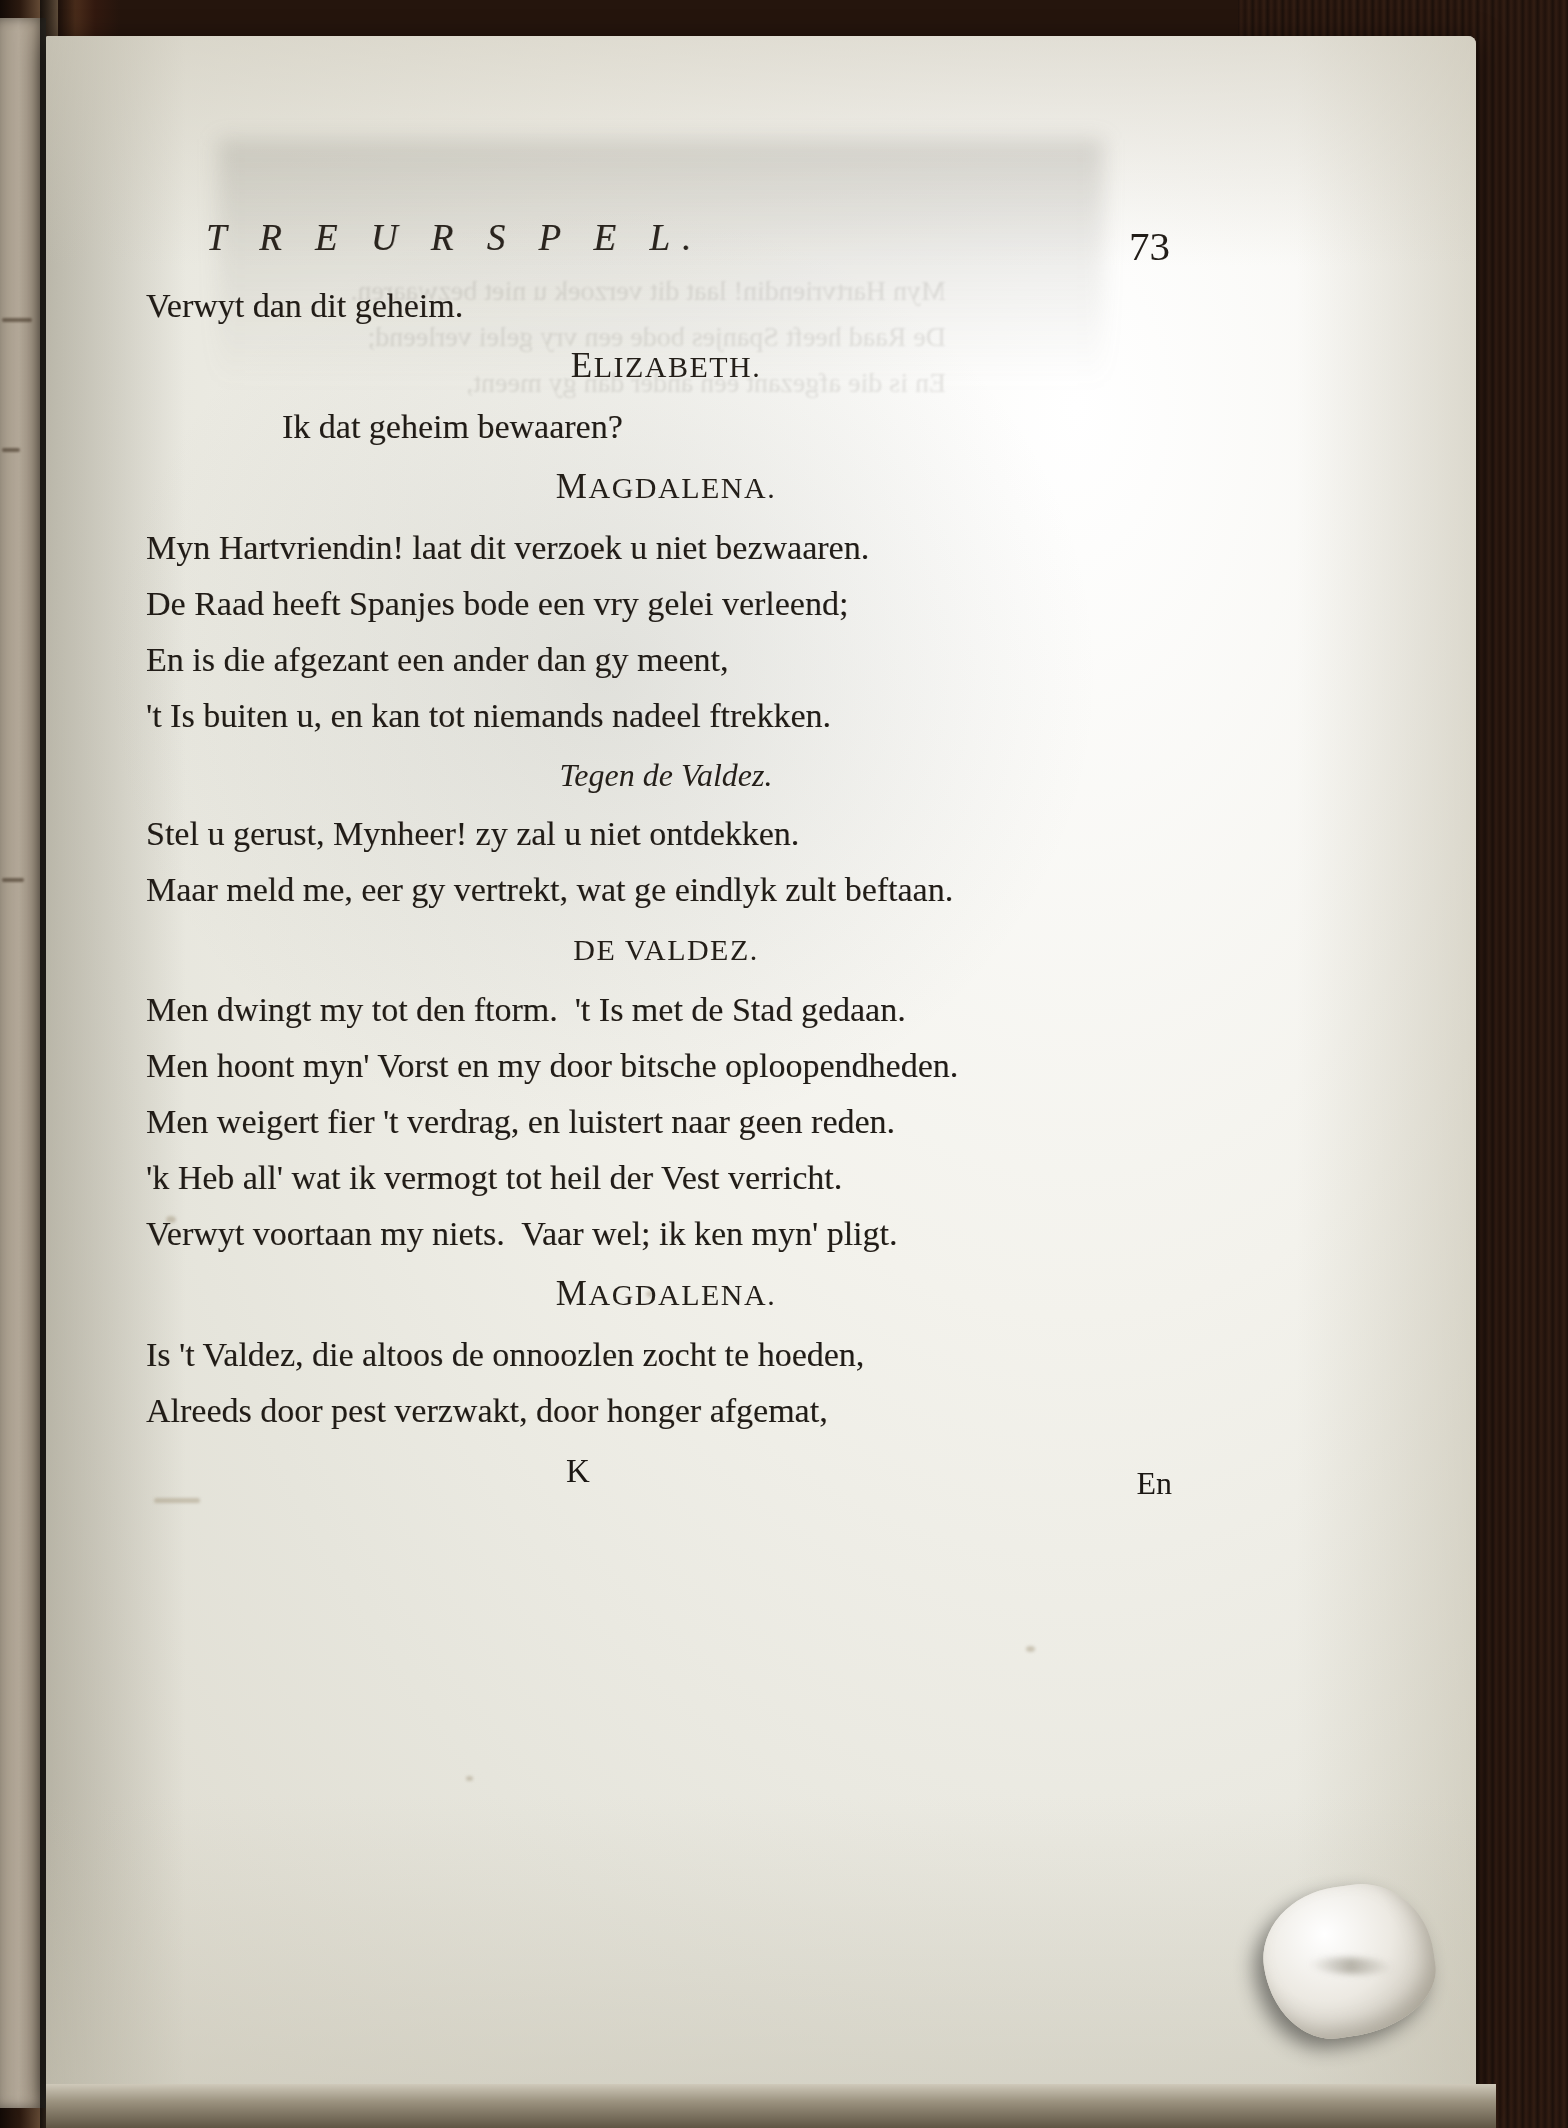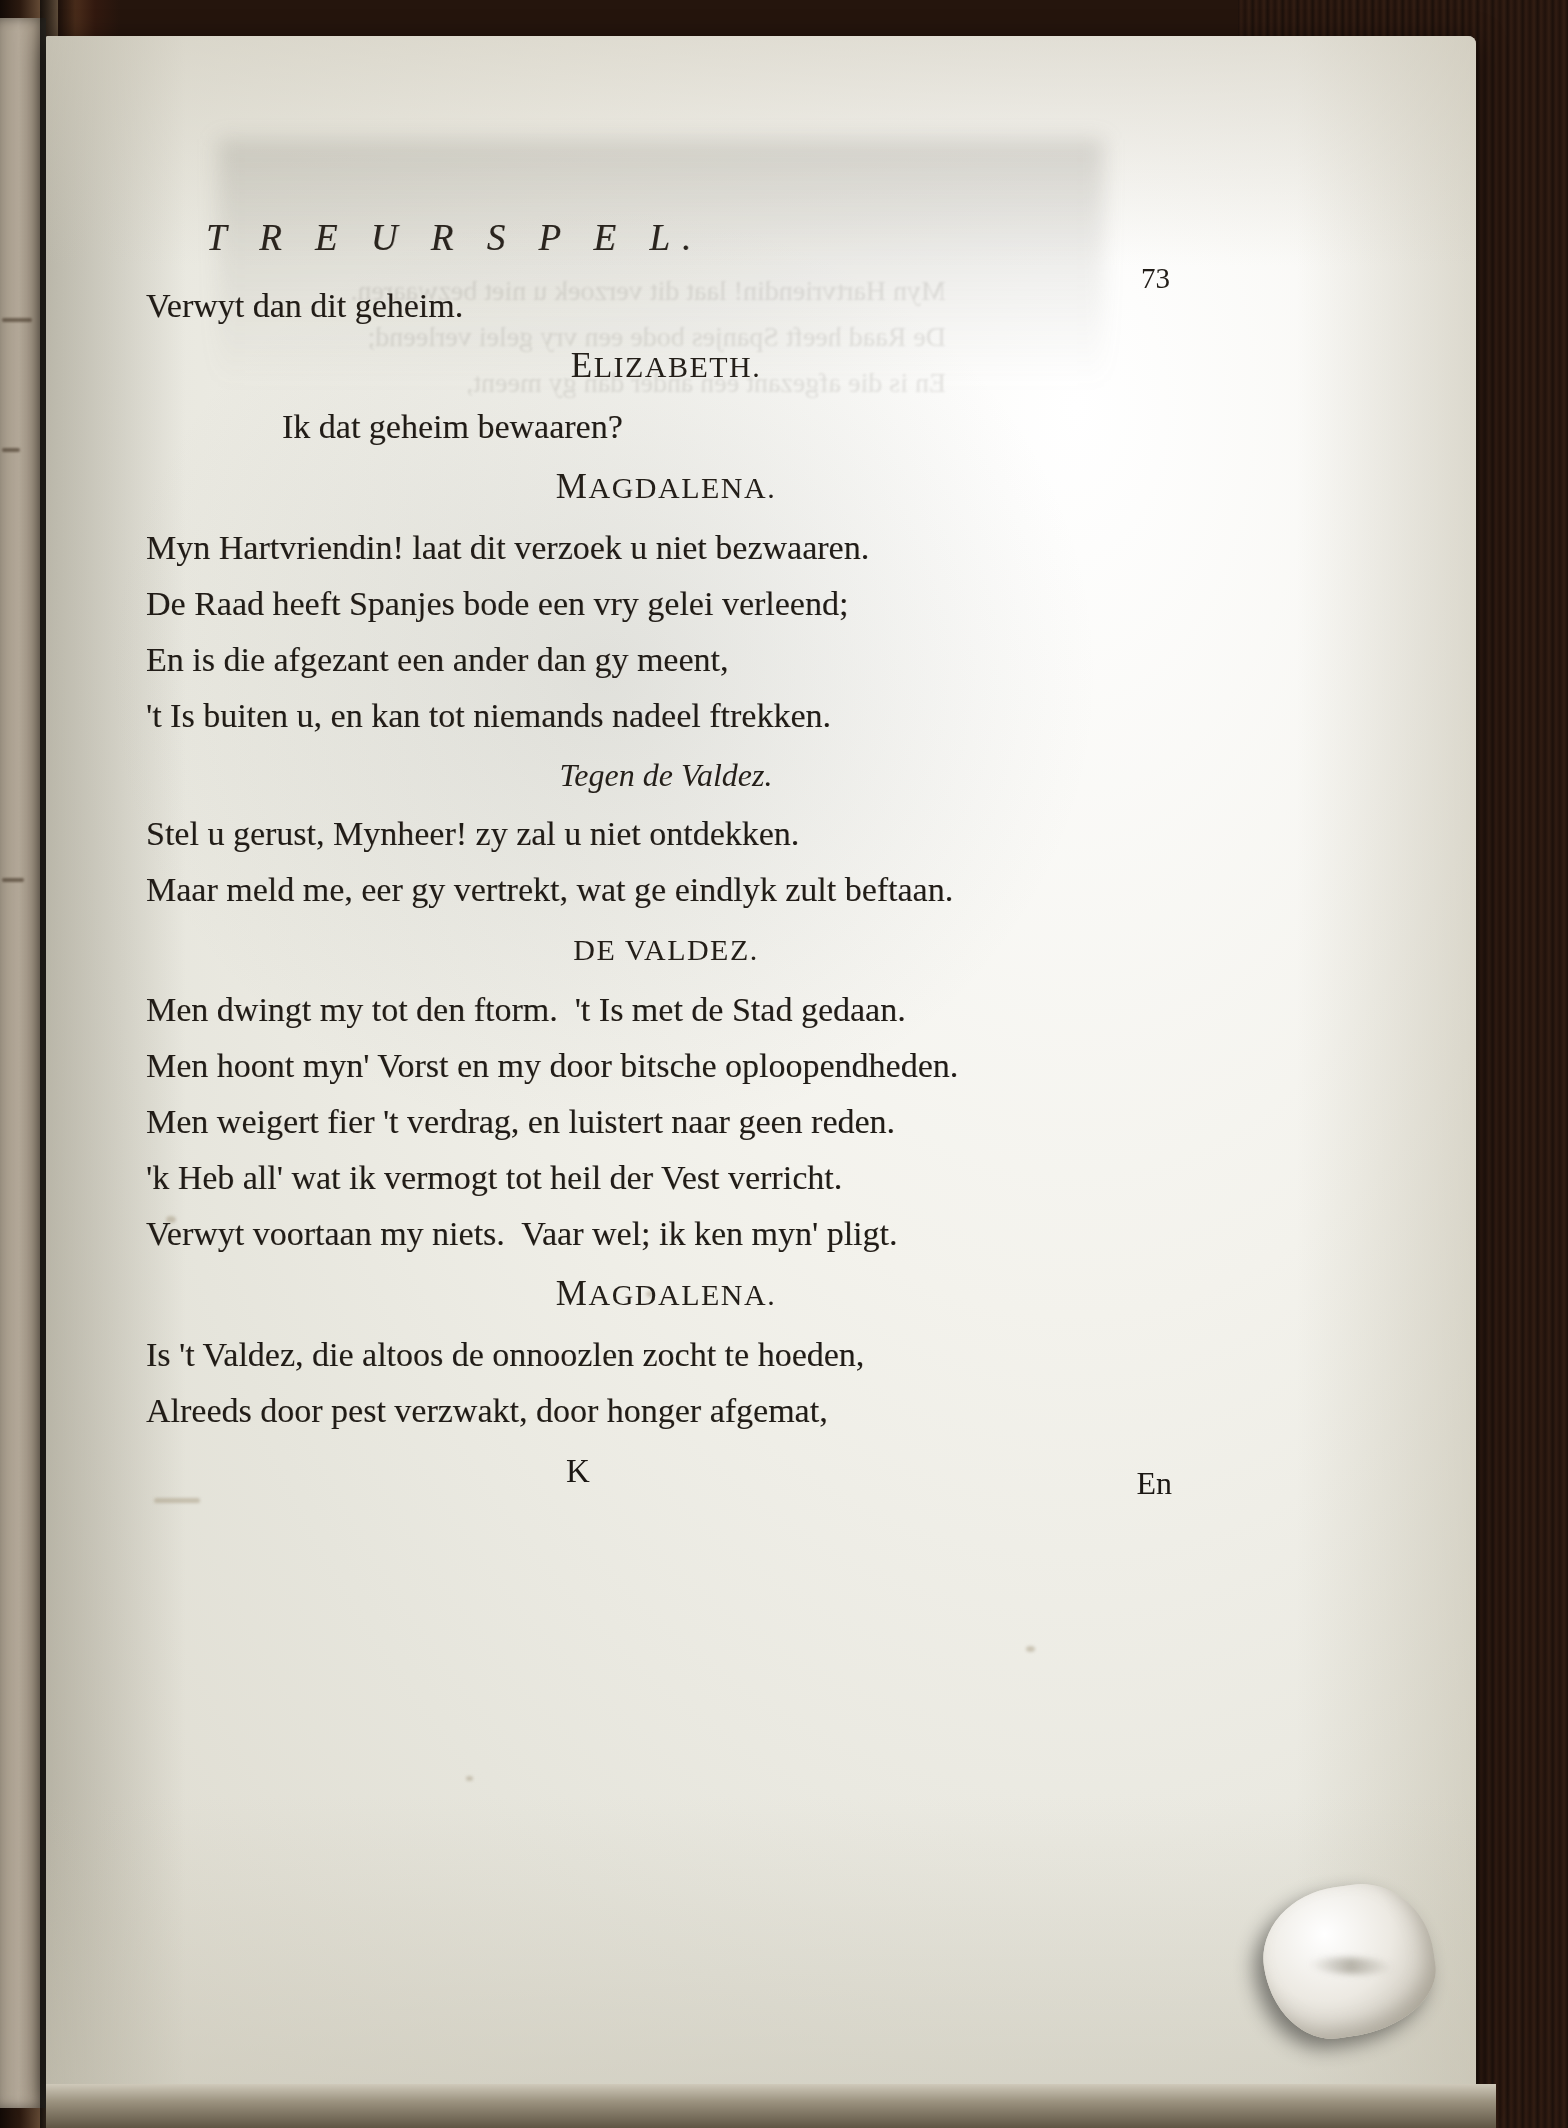--- a/index.html
+++ b/index.html
@@ -145,23 +145,22 @@
     font-style: italic;
     font-size: 37px;
     letter-spacing: 12px;
     color: #2a241e;
     text-shadow: 0.6px 0.4px 0 rgba(40,34,28,0.35);
   }
   .page-number {
     position: absolute;
     right: 16px;
     top: 6px;
-    font-size: 29px;
+    font-size: 41px;
     color: #221d18;
-    margin-top: 40px;
   }
   .line {
     font-size: 34px;
     line-height: 56px;
     white-space: pre;
     color: #211c17;
     text-shadow: 0.5px 0.3px 0 rgba(45,38,30,0.28);
   }
   .speaker {
     text-align: center;

